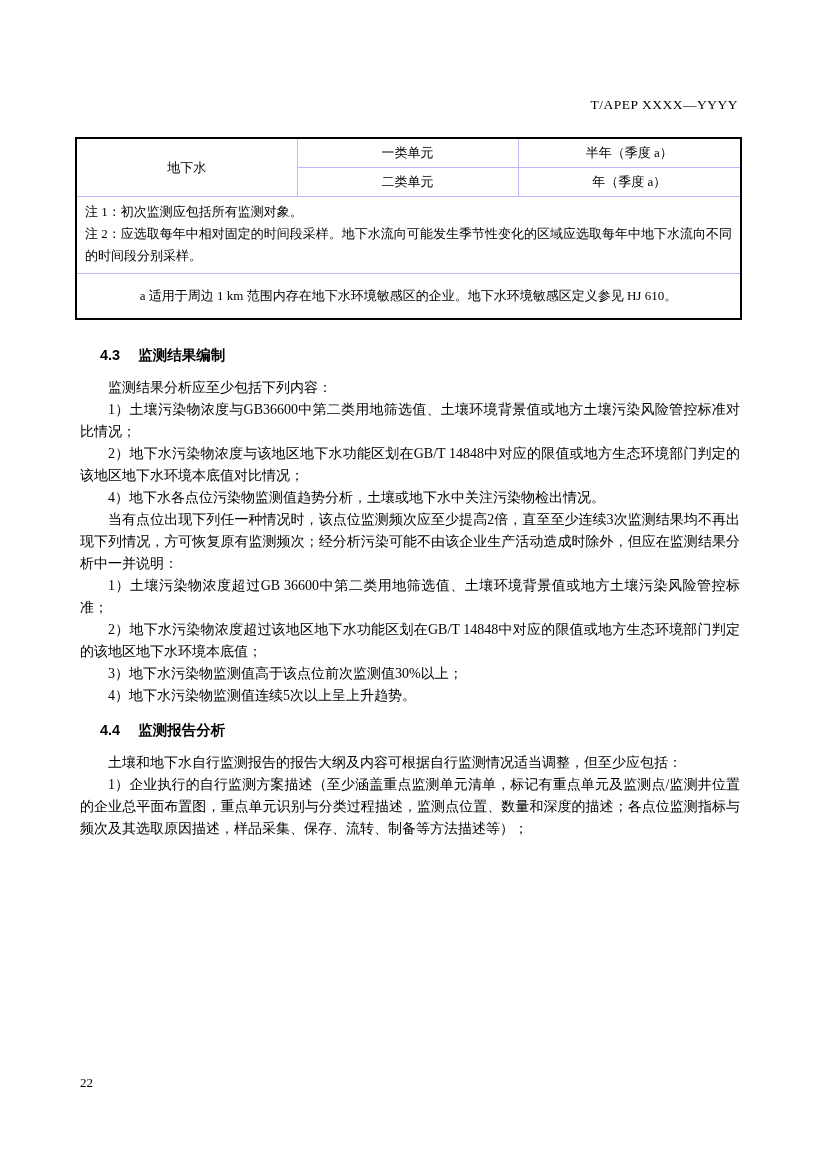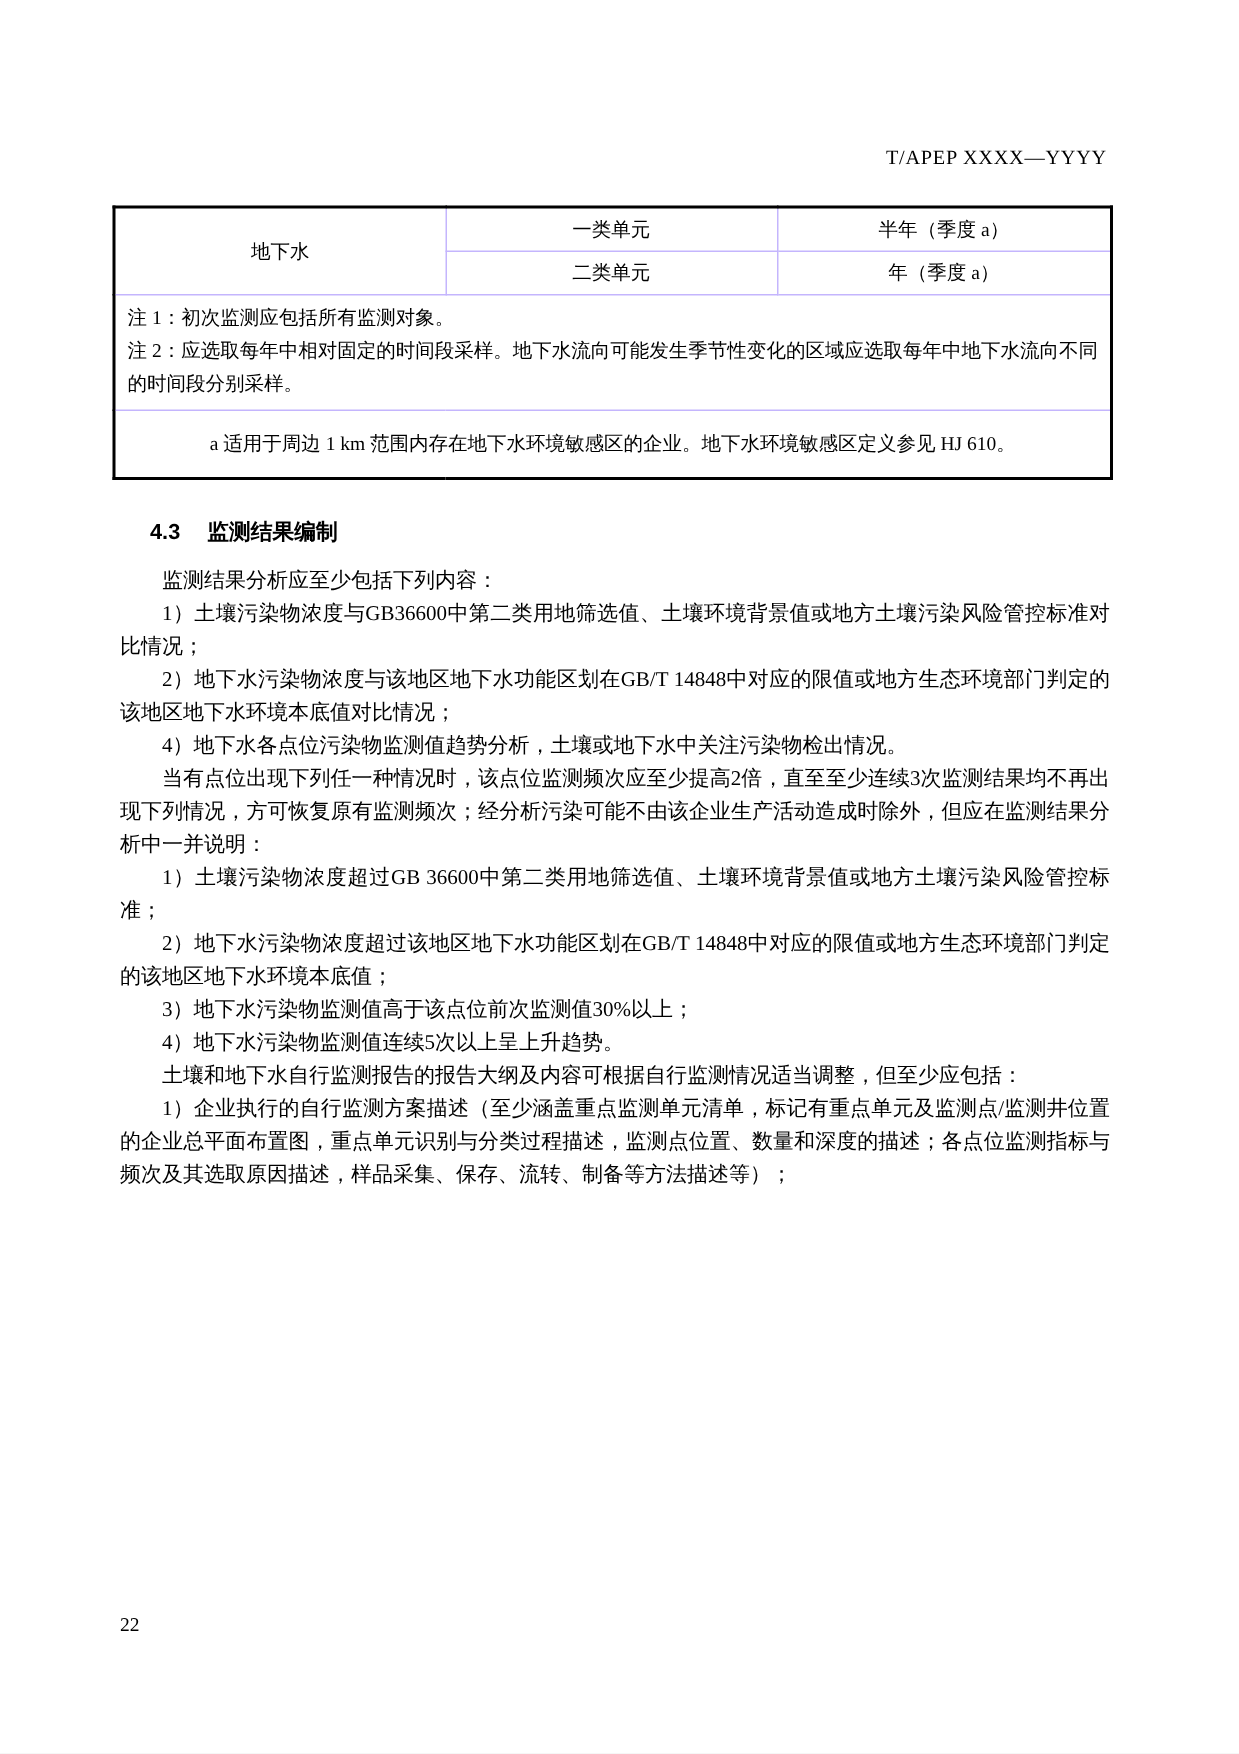--- a/index.html
+++ b/index.html
@@ -107,20 +107,24 @@
       <p class="body-para">2）地下水污染物浓度与该地区地下水功能区划在GB/T 14848中对应的限值或地方生态环境部门判定的该地区地下水环境本底值对比情况；</p>
       <p class="body-para">4）地下水各点位污染物监测值趋势分析，土壤或地下水中关注污染物检出情况。</p>
       <p class="body-para">当有点位出现下列任一种情况时，该点位监测频次应至少提高2倍，直至至少连续3次监测结果均不再出现下列情况，方可恢复原有监测频次；经分析污染可能不由该企业生产活动造成时除外，但应在监测结果分析中一并说明：</p>
       <p class="body-para">1）土壤污染物浓度超过GB 36600中第二类用地筛选值、土壤环境背景值或地方土壤污染风险管控标准；</p>
       <p class="body-para">2）地下水污染物浓度超过该地区地下水功能区划在GB/T 14848中对应的限值或地方生态环境部门判定的该地区地下水环境本底值；</p>
       <p class="body-para">3）地下水污染物监测值高于该点位前次监测值30%以上；</p>
       <p class="body-para">4）地下水污染物监测值连续5次以上呈上升趋势。</p>
     </section>
 
     <section>
+      <h3 class="sec-heading">
+        <span class="num">4.4</span>
+        <span>监测报告分析</span>
+      </h3>
       <p class="body-para">土壤和地下水自行监测报告的报告大纲及内容可根据自行监测情况适当调整，但至少应包括：</p>
       <p class="body-para">1）企业执行的自行监测方案描述（至少涵盖重点监测单元清单，标记有重点单元及监测点/监测井位置的企业总平面布置图，重点单元识别与分类过程描述，监测点位置、数量和深度的描述；各点位监测指标与频次及其选取原因描述，样品采集、保存、流转、制备等方法描述等）；</p>
     </section>
 
   </div>
 
   <div class="page-number">22</div>
 
 </div>
 

